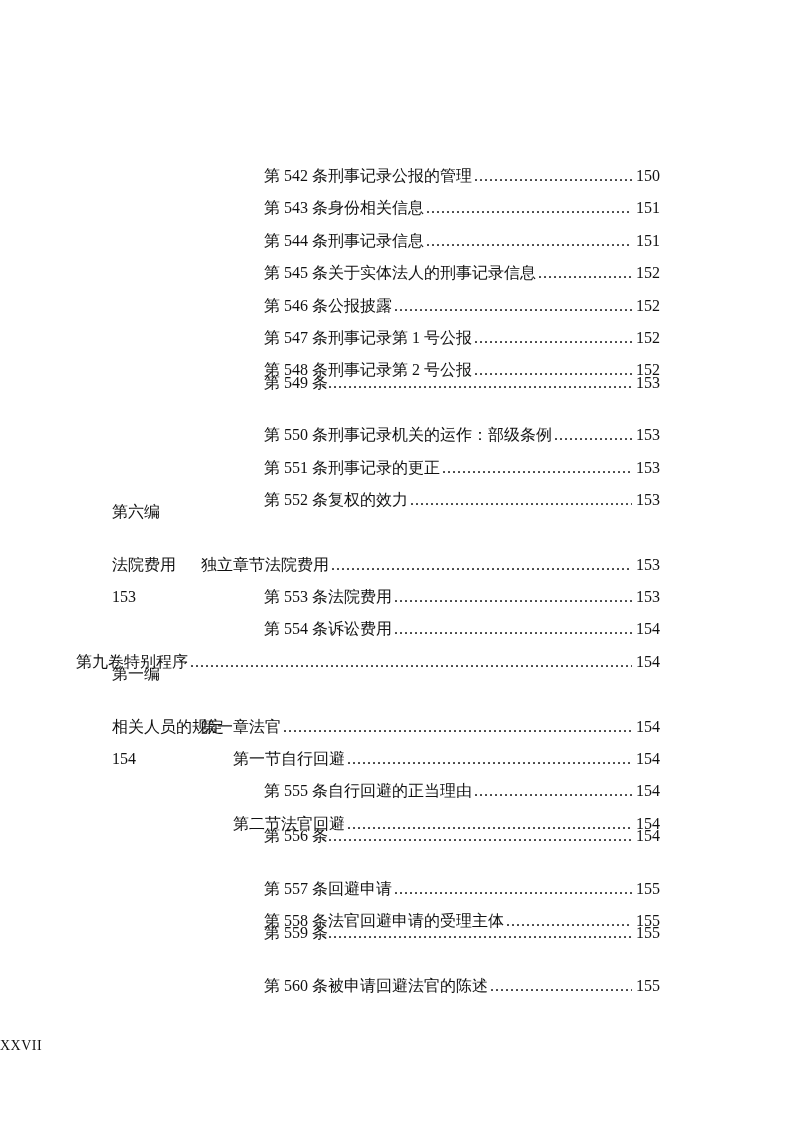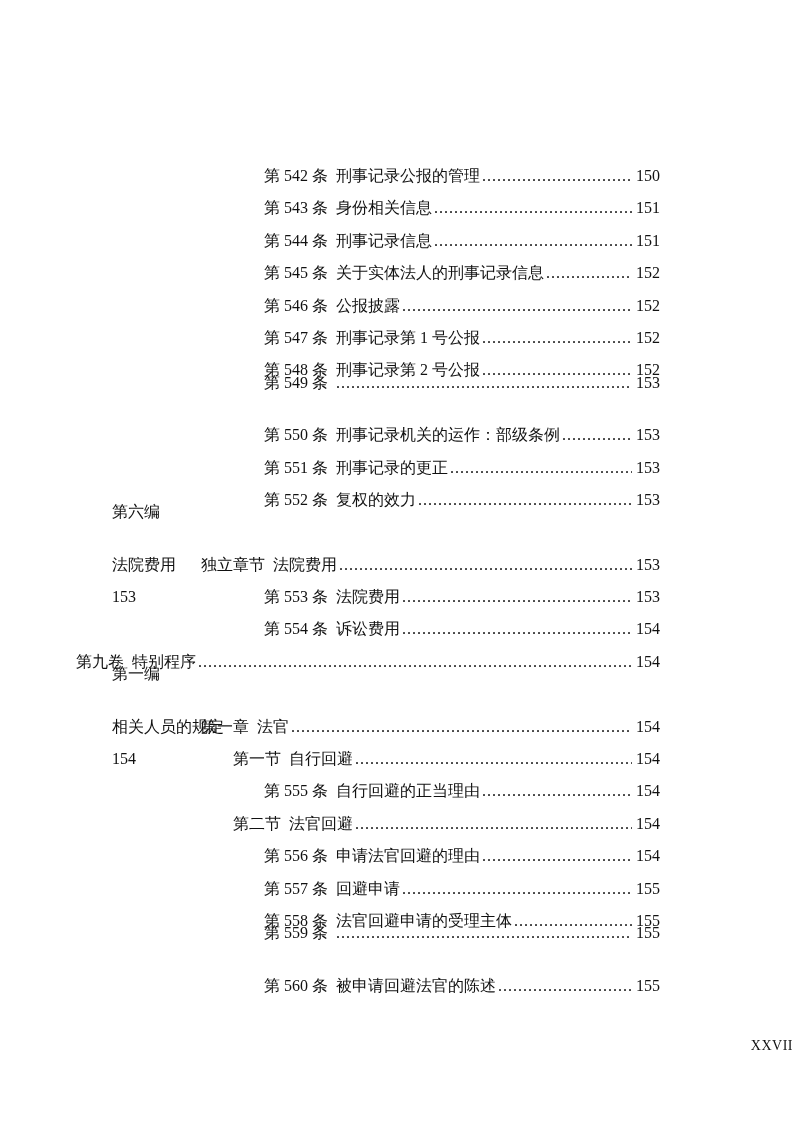--- a/index.html
+++ b/index.html
@@ -24,21 +24,20 @@
   }
   .row {
     display: flex;
     align-items: baseline;
     height: 32.4px;
     line-height: 32.4px;
     font-size: 16px;
     white-space: nowrap;
   }
   .row .num {
-    margin-right: 8px;
   }
   .row .title {
     margin-right: 2px;
     margin-top: 20px;
   }
   .row .dots {
     flex: 1 1 auto;
     overflow: hidden;
     white-space: nowrap;
     letter-spacing: 1px;
@@ -52,21 +51,21 @@
   .lv0 { padding-left: 76px; }
   .lv1 { padding-left: 112px; flex-direction: column; }
   .lv2 { padding-left: 201px; }
   .lv3 { padding-left: 233px; }
   .lv4 { padding-left: 264px; }
   .footer {
     position: absolute;
     top: 1038px;
     left: 0;
     width: 100%;
-    text-align: right;
+    text-align: left;
     font-size: 14px;
     letter-spacing: 0.5px;
   }
 </style>
 </head>
 <body>
 
 <div class="page">
   <div class="toc" id="toc">
       <div class="row lv4">
@@ -189,21 +188,20 @@
         <span class="pg">154</span>
       </div>
       <div class="row lv3">
         <span class="num">第二节</span>
         <span class="title">法官回避</span>
         <span class="dots">............................................................................................................................................................................................................................</span>
         <span class="pg">154</span>
       </div>
       <div class="row lv4">
         <span class="num">第 556 条</span>
-        <span class="title">申请法官回避的理由</span>
         <span class="dots">............................................................................................................................................................................................................................</span>
         <span class="pg">154</span>
       </div>
       <div class="row lv4">
         <span class="num">第 557 条</span>
         <span class="title">回避申请</span>
         <span class="dots">............................................................................................................................................................................................................................</span>
         <span class="pg">155</span>
       </div>
       <div class="row lv4">

